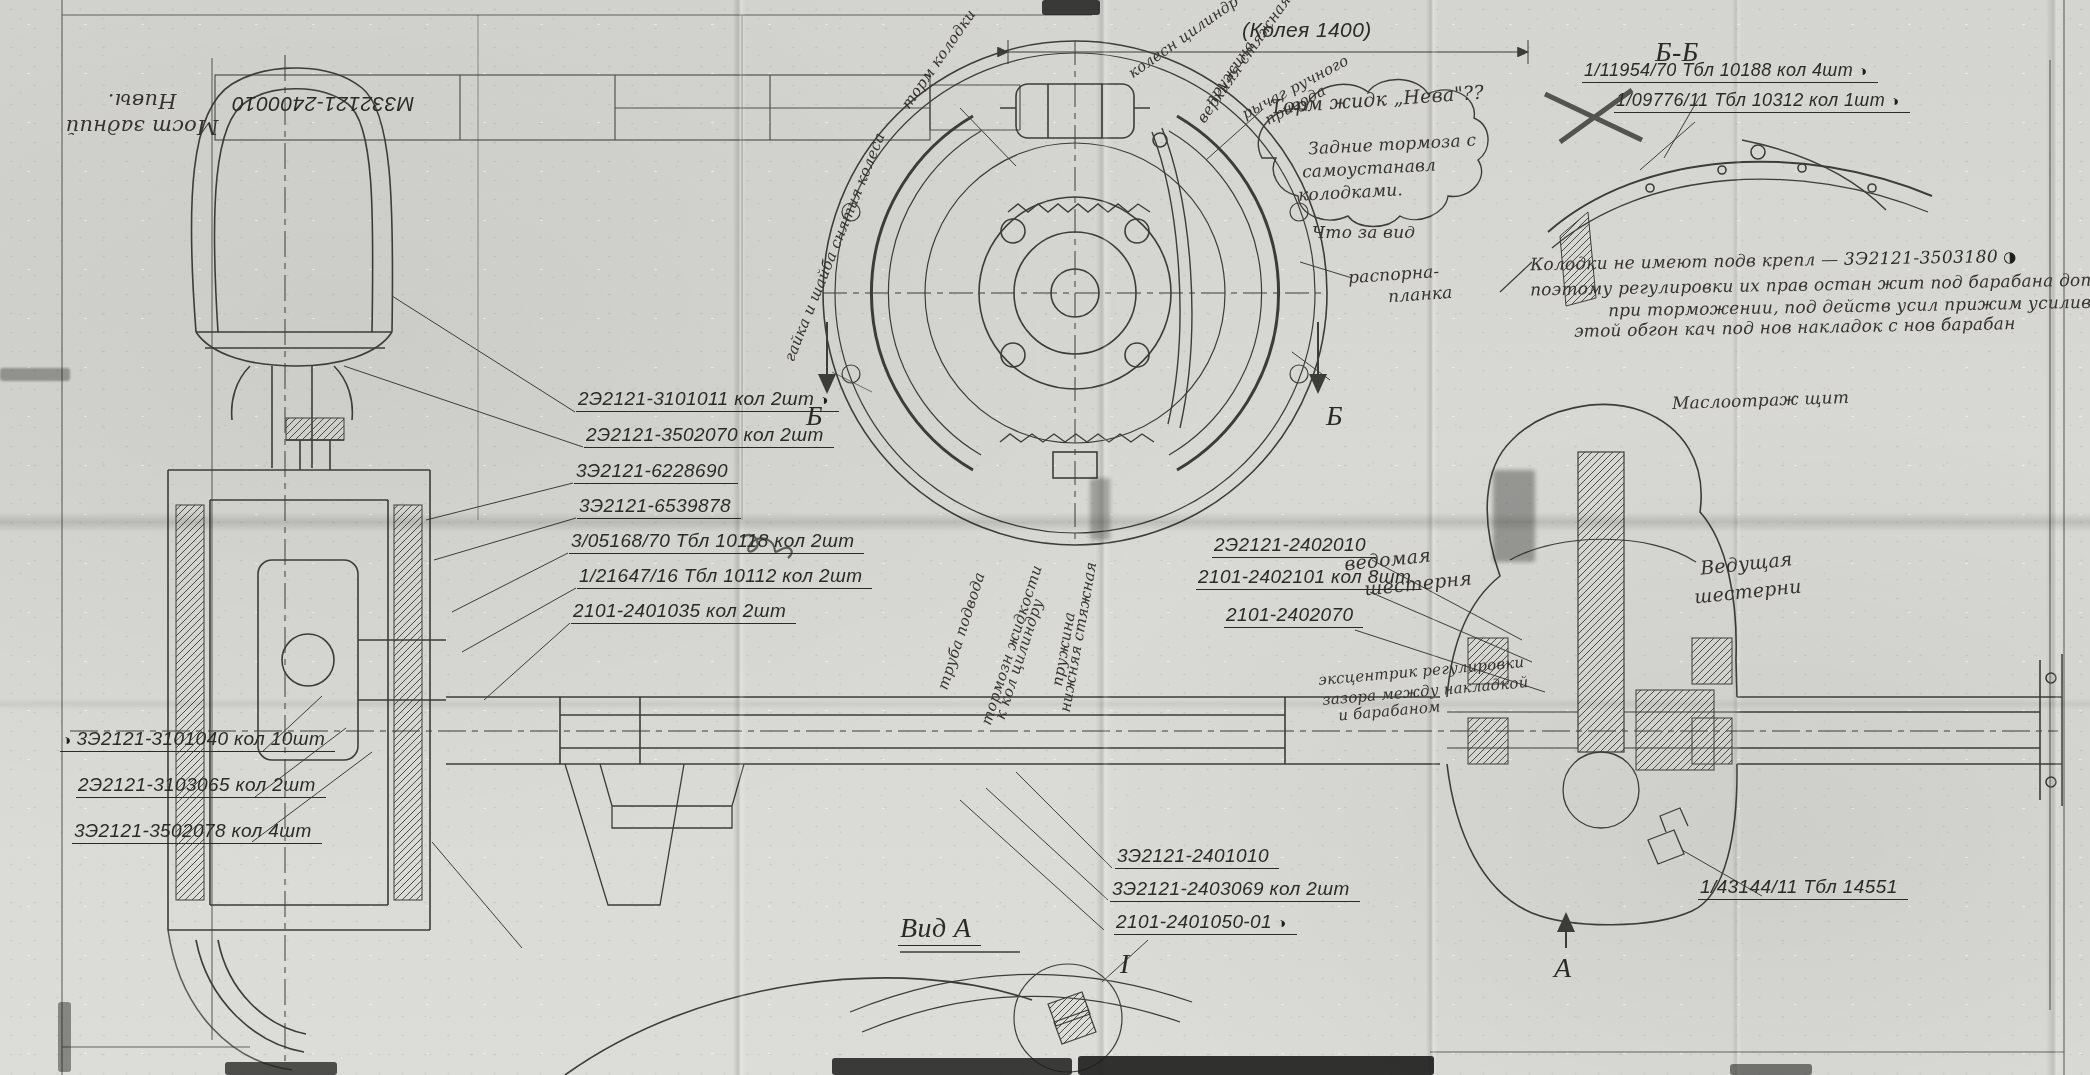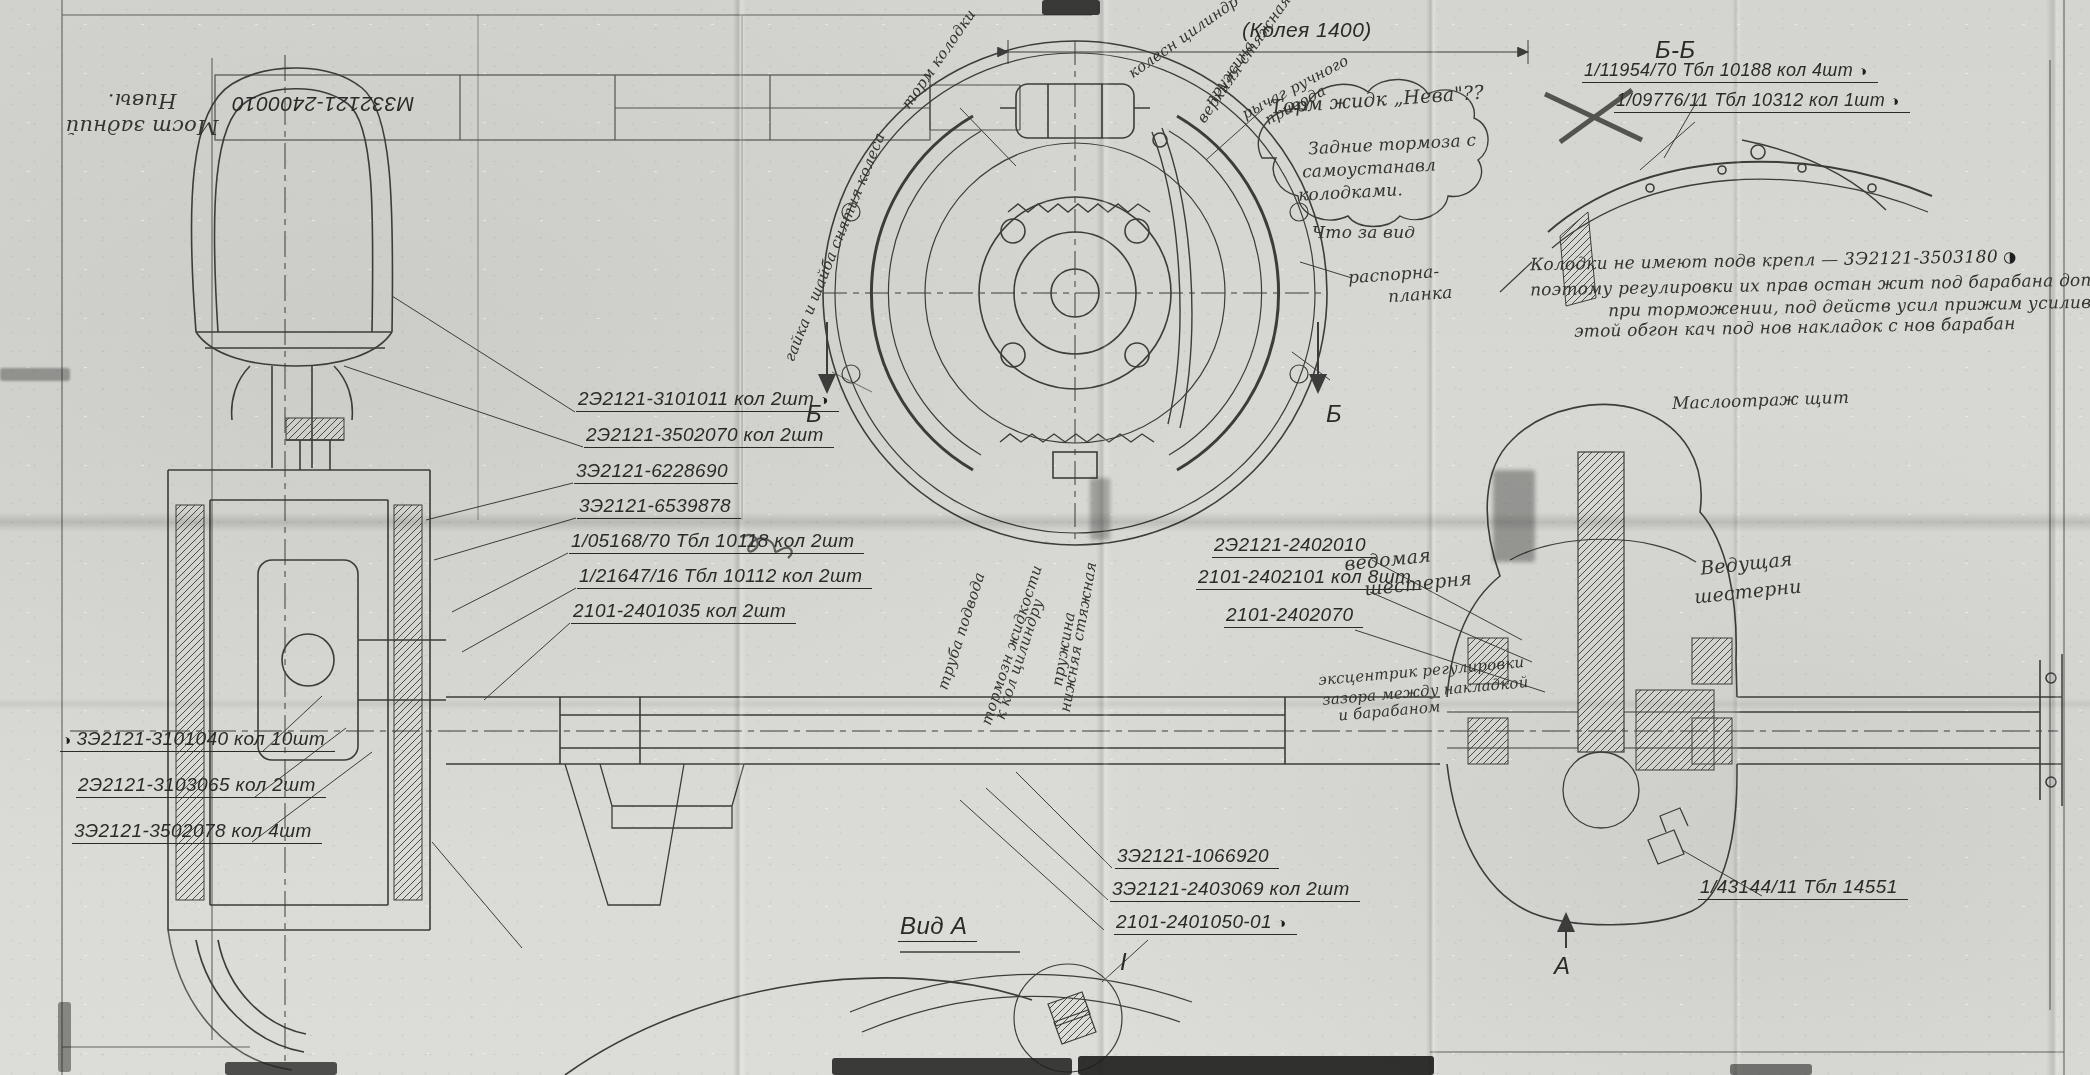--- a/index.html
+++ b/index.html
@@ -17,21 +17,21 @@
     background-size:23px 19px, 41px 37px, 57px 49px;}
   .crease-v{position:absolute;top:0;bottom:0;pointer-events:none;
     background:linear-gradient(90deg, transparent, rgba(0,0,0,.13) 40%, rgba(255,255,255,.22) 60%, transparent);}
   .crease-h{position:absolute;left:0;right:0;pointer-events:none;
     background:linear-gradient(transparent, rgba(0,0,0,.12) 50%, transparent);}
   .smudge{position:absolute;background:#1d1d1c;border-radius:3px;}
   svg.art{position:absolute;left:0;top:0;}
   
   .d{position:absolute;font-style:italic;font-size:19px;color:#2a2a28;letter-spacing:.4px;white-space:nowrap;}
   .u{border-bottom:1.6px solid #2a2a28;padding:0 10px 1px 2px;}
-  .big{font-size:24px;}
+  .big{font-size:28px;font-family:Liberation Serif, serif;}
   
   .h{position:absolute;font-family:"DejaVu Serif",serif;font-style:italic;font-size:17px;
      color:#35332f;white-space:nowrap;letter-spacing:.2px;}
   .hs{font-size:15px;}
   .wm{position:absolute;left:3px;top:0;font-size:27px;font-weight:700;color:#141414;
       letter-spacing:.6px;text-shadow:1px 1px 0 rgba(255,255,255,.5);}
   .qm{font-style:normal;font-size:15px;margin-left:5px;color:#1e1e1e;}
   .qm.lead{margin:0 5px 0 0;}
   .r180{transform:rotate(180deg);}
 </style>
@@ -207,33 +207,33 @@
   <div class="d big" style="left:806px;top:400px">Б</div>
   <div class="d big" style="left:1326px;top:400px">Б</div>
   <div class="d big" style="left:1554px;top:952px">А</div>
   <div class="d big u" style="left:898px;top:912px">Вид А</div>
   <div class="d big" style="left:1120px;top:948px">I</div>
 
   <div class="d u" style="left:576px;top:388px"><span>2Э2121-3101011 кол 2шт</span><span class="qm">◑</span></div>
   <div class="d u" style="left:584px;top:424px"><span>2Э2121-3502070 кол 2шт</span></div>
   <div class="d u" style="left:574px;top:460px"><span>3Э2121-6228690</span></div>
   <div class="d u" style="left:577px;top:495px"><span>3Э2121-6539878</span></div>
-  <div class="d u" style="left:569px;top:530px"><span>1/05168/70 Тбл 10118 кол 2шт</span></div>
+  <div class="d u" style="left:569px;top:530px"><span>3/05168/70 Тбл 10118 кол 2шт</span></div>
   <div class="d u" style="left:577px;top:565px"><span>1/21647/16 Тбл 10112 кол 2шт</span></div>
   <div class="d u" style="left:571px;top:600px"><span>2101-2401035 кол 2шт</span></div>
 
   <div class="d u" style="left:60px;top:728px"><span class="qm lead">◑</span><span>3Э2121-3101040 кол 10шт</span></div>
   <div class="d u" style="left:76px;top:774px"><span>2Э2121-3103065 кол 2шт</span></div>
   <div class="d u" style="left:72px;top:820px"><span>3Э2121-3502078 кол 4шт</span></div>
 
   <div class="d u" style="left:1212px;top:534px"><span>2Э2121-2402010</span></div>
   <div class="d u" style="left:1196px;top:566px"><span>2101-2402101 кол 8шт</span></div>
   <div class="d u" style="left:1224px;top:604px"><span>2101-2402070</span></div>
 
-  <div class="d u" style="left:1115px;top:845px"><span>3Э2121-1066920</span></div>
+  <div class="d u" style="left:1115px;top:845px"><span>3Э2121-2401010</span></div>
   <div class="d u" style="left:1110px;top:878px"><span>3Э2121-2403069 кол 2шт</span></div>
   <div class="d u" style="left:1114px;top:911px"><span>2101-2401050-01</span><span class="qm">◑</span></div>
 
   <div class="d u" style="left:1582px;top:60px;font-size:18px"><span>1/11954/70 Тбл 10188 кол 4шт</span><span class="qm">◑</span></div>
   <div class="d u" style="left:1614px;top:90px;font-size:18px"><span>1/09776/11 Тбл 10312 кол 1шт</span><span class="qm">◑</span></div>
 
   <div class="d u" style="left:1698px;top:876px">1/43144/11 Тбл 14551</div>
 
   <div class="h" style="left:1270px;top:88px;font-size:19px;transform:rotate(-4deg)">Торм жидк „Нева"??</div>
   <div class="h" style="left:1308px;top:134px;transform:rotate(-3deg)">Задние тормоза с</div>

